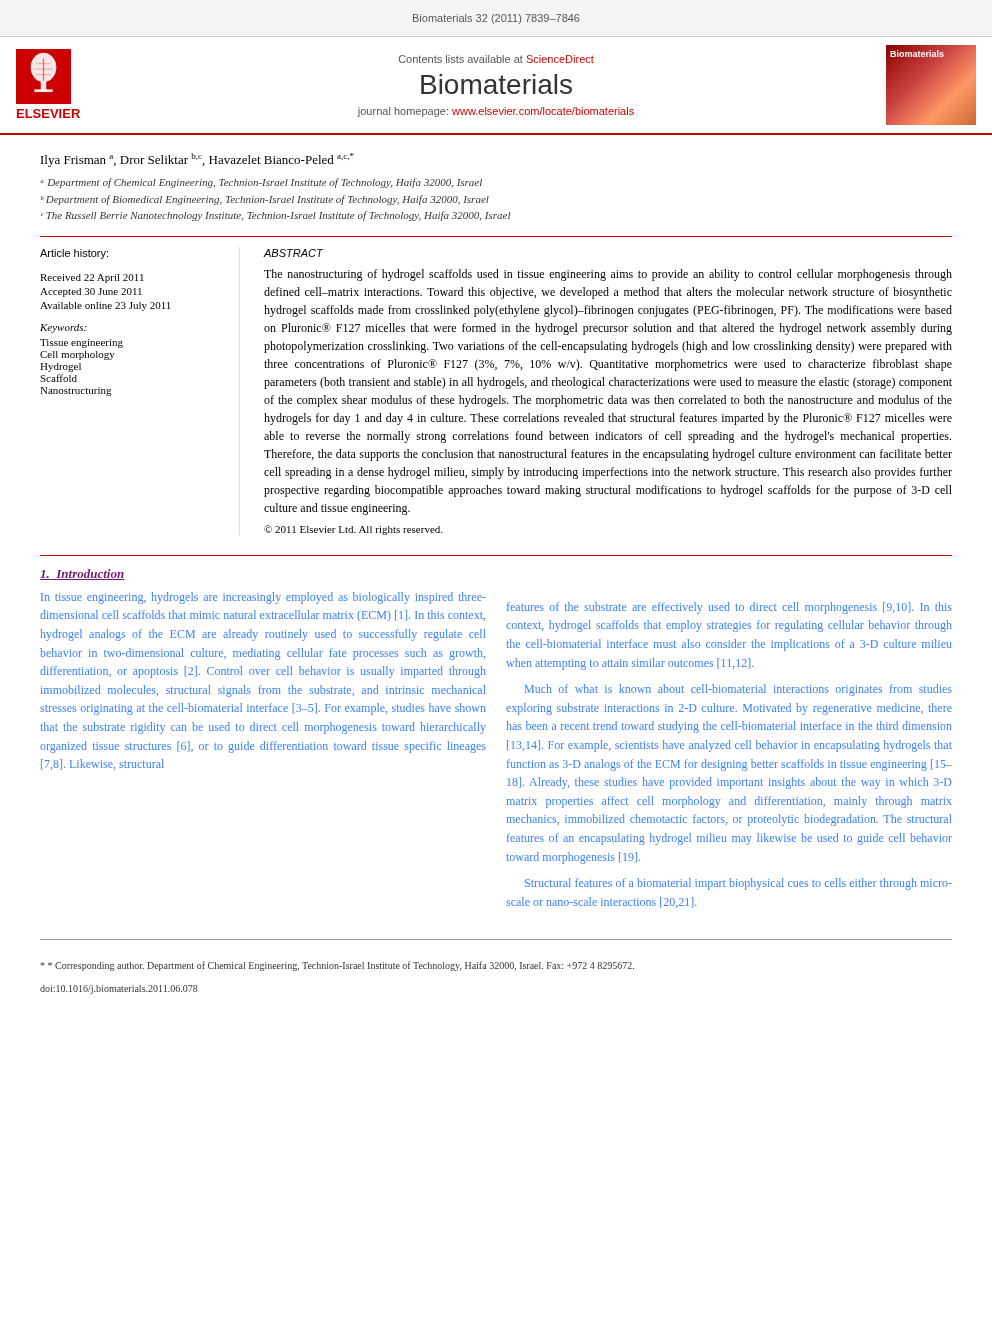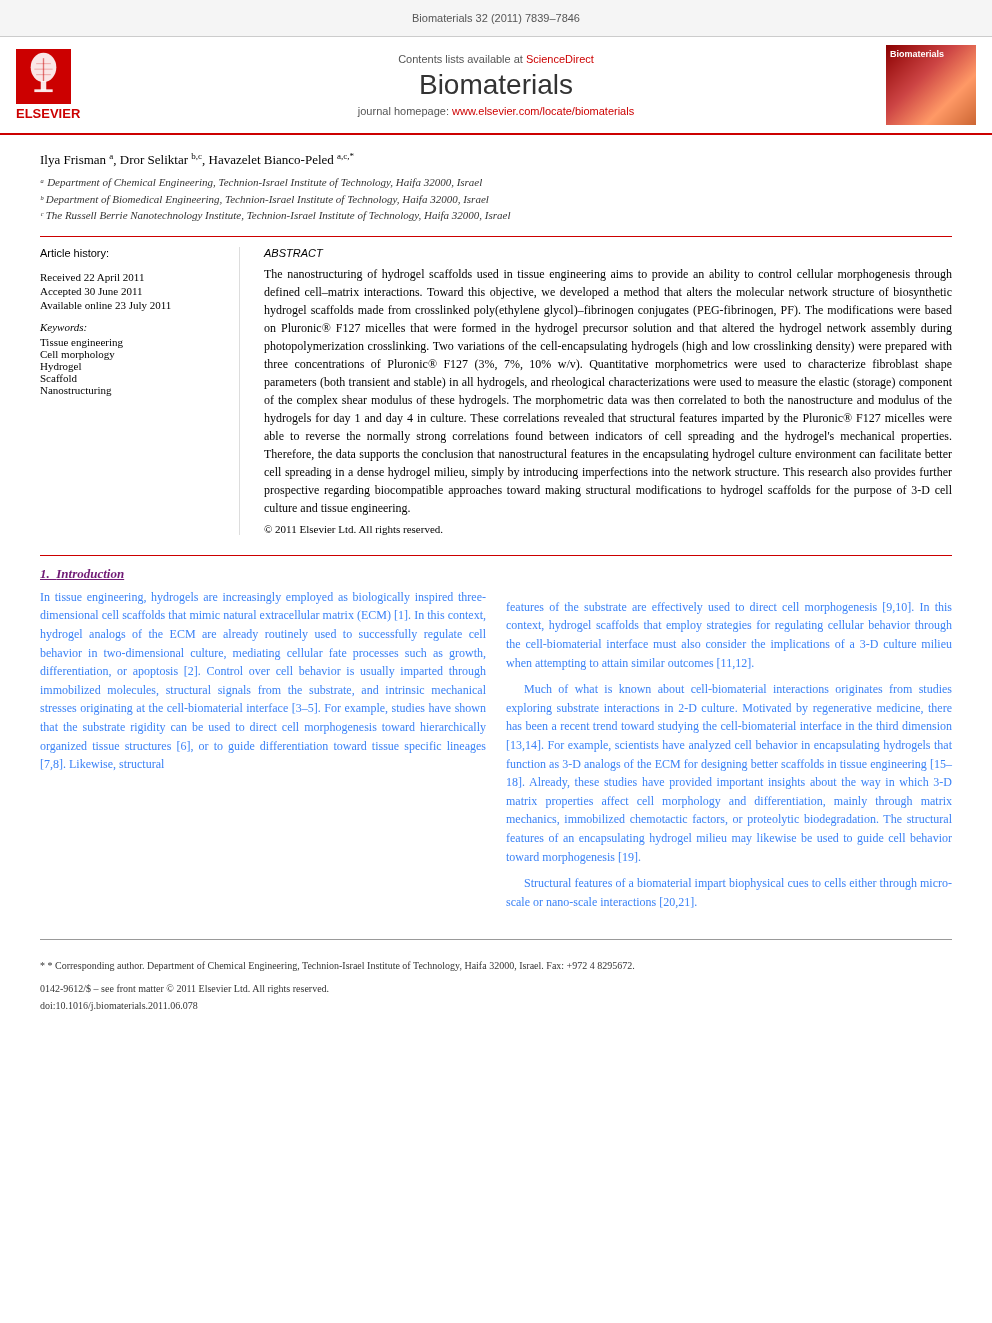--- a/index.html
+++ b/index.html
@@ -362,17 +362,16 @@
 
     </div>
   </div>
 
   <div class="footer-section">
     <div class="footnote-line">
       <span class="footnote-star">* </span>
       <span>* Corresponding author. Department of Chemical Engineering, Technion-Israel Institute of Technology, Haifa 32000, Israel. Fax: +972 4 8295672.</span>
     </div>
     <div style="height:6px;"></div>
-    <div class="footnote-line">0142-9612/$ – see front matter © 2011 Elsevier Ltd. All rights reserved.</div>
     <div class="footnote-line">doi:10.1016/j.biomaterials.2011.06.078</div>
   </div>
 
 </div>
 
 </body></html>

